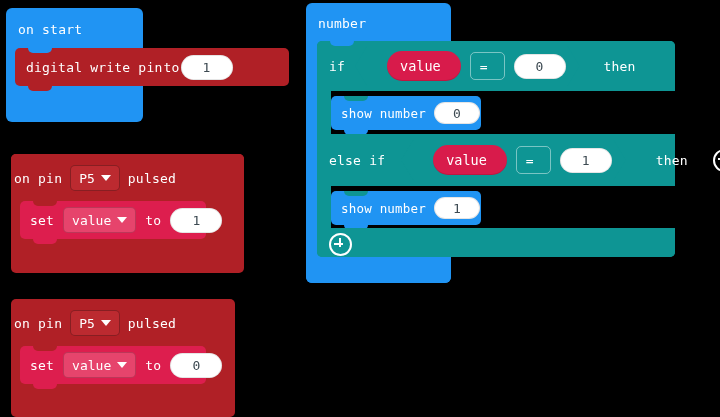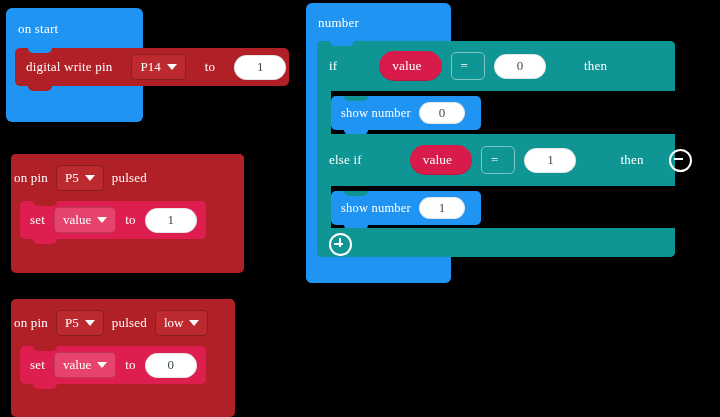--- a/index.html
+++ b/index.html
@@ -1,21 +1,21 @@
 <!DOCTYPE html>
 <html><head>
 <meta charset="utf-8">
 <style>
   html,body{margin:0;padding:0;background:#000;}
   body{
     width:720px;height:417px;position:relative;overflow:hidden;
     font-family:"DejaVu Sans Mono","Liberation Mono",monospace;
     -webkit-font-smoothing:antialiased;
   }
-  .canvas{position:absolute;inset:0;background:#000;font-family:Liberation Serif, serif;}
+  .canvas{position:absolute;inset:0;background:#000;}
 
   
   .blk{position:absolute;box-sizing:border-box;}
   .hat{border-radius:6px 6px 4px 4px;}
   .row{display:flex;align-items:center;height:100%;}
   .lbl{color:#fff;font-size:13px;letter-spacing:.2px;white-space:nowrap;}
   .lbl.sm{font-size:12.5px;}
 
   
   .dd{
@@ -84,26 +84,22 @@
 <div class="canvas">
 
   <div class="blk hat" style="left:6px;top:8px;width:137px;height:114px;background:#2094f3;border-radius:6px;"></div>
   <div class="blk" style="left:18px;top:19px;">
     <span class="lbl">on start</span>
   </div>
 
   <div class="blk" style="left:15px;top:48px;width:274px;height:38px;background:#b02026;border-radius:5px;"></div>
   <div class="blk" style="left:28px;top:48px;width:24px;height:5px;background:#2094f3;border-radius:0 0 5px 5px;"></div>
   <div class="blk" style="left:28px;top:86px;width:24px;height:5px;background:#b02026;border-radius:0 0 5px 5px;"></div>
-  <div class="blk row" style="left:26px;top:48px;height:38px;gap:19px;">
+  <div class="blk row" style="left:26px;top:48px;height:38px;gap:1px;">
     <span class="lbl">digital write pin</span>
-    <span class="dd" style="background:#bc2a30;">
-      <span>P14</span>
-      <i class="car"></i>
-    </span>
     <span class="lbl">to</span>
     <span class="num">1</span>
   </div>
 
   <div class="blk" style="left:11px;top:154px;width:233px;height:119px;background:#b02026;border-radius:5px;"></div>
   <div class="blk" style="left:11px;top:154px;width:233px;height:48px;background:#b02026;border-radius:5px 5px 0 0;"></div>
   <div class="blk row" style="left:14px;top:158px;height:40px;gap:8px;">
     <span class="lbl">on pin</span>
     <span class="dd" style="background:#bc2a30;">
       <span>P5</span>
@@ -126,24 +122,20 @@
   </div>
 
   <div class="blk" style="left:11px;top:299px;width:224px;height:118px;background:#b02026;border-radius:5px;"></div>
   <div class="blk row" style="left:14px;top:303px;height:40px;gap:8px;">
     <span class="lbl">on pin</span>
     <span class="dd" style="background:#bc2a30;">
       <span>P5</span>
       <i class="car"></i>
     </span>
     <span class="lbl">pulsed</span>
-    <span class="dd" style="background:#bc2a30;">
-      <span>low</span>
-      <i class="car"></i>
-    </span>
   </div>
 
   <div class="blk" style="left:20px;top:346px;width:186px;height:38px;background:#dd1e4e;border-radius:5px;"></div>
   <div class="blk" style="left:33px;top:346px;width:24px;height:5px;background:#b02026;border-radius:0 0 5px 5px;"></div>
   <div class="blk" style="left:33px;top:384px;width:24px;height:5px;background:#dd1e4e;border-radius:0 0 5px 5px;"></div>
   <div class="blk row" style="left:30px;top:346px;height:38px;gap:9px;">
     <span class="lbl">set</span>
     <span class="dd" style="background:#e6446c;border-color:rgba(0,0,0,.18);">
       <span>value</span>
       <i class="car"></i>

